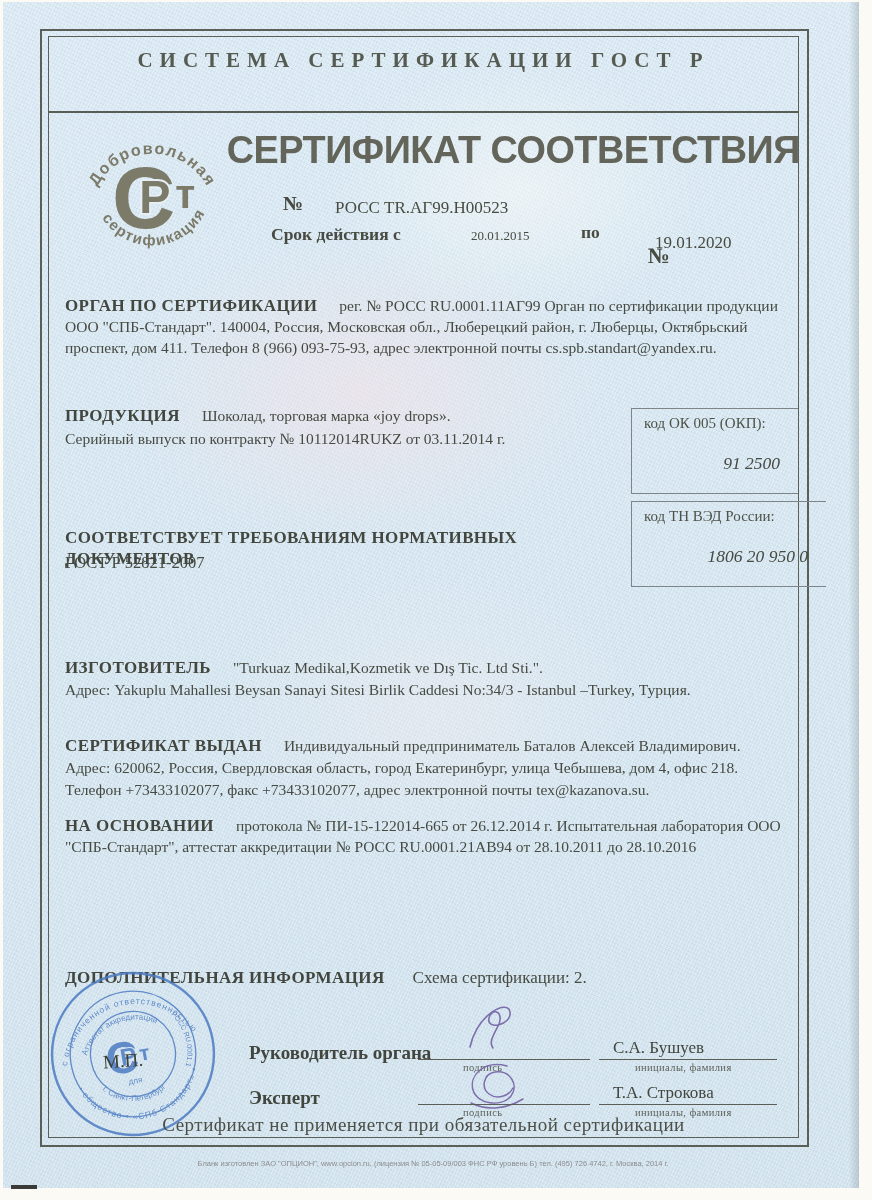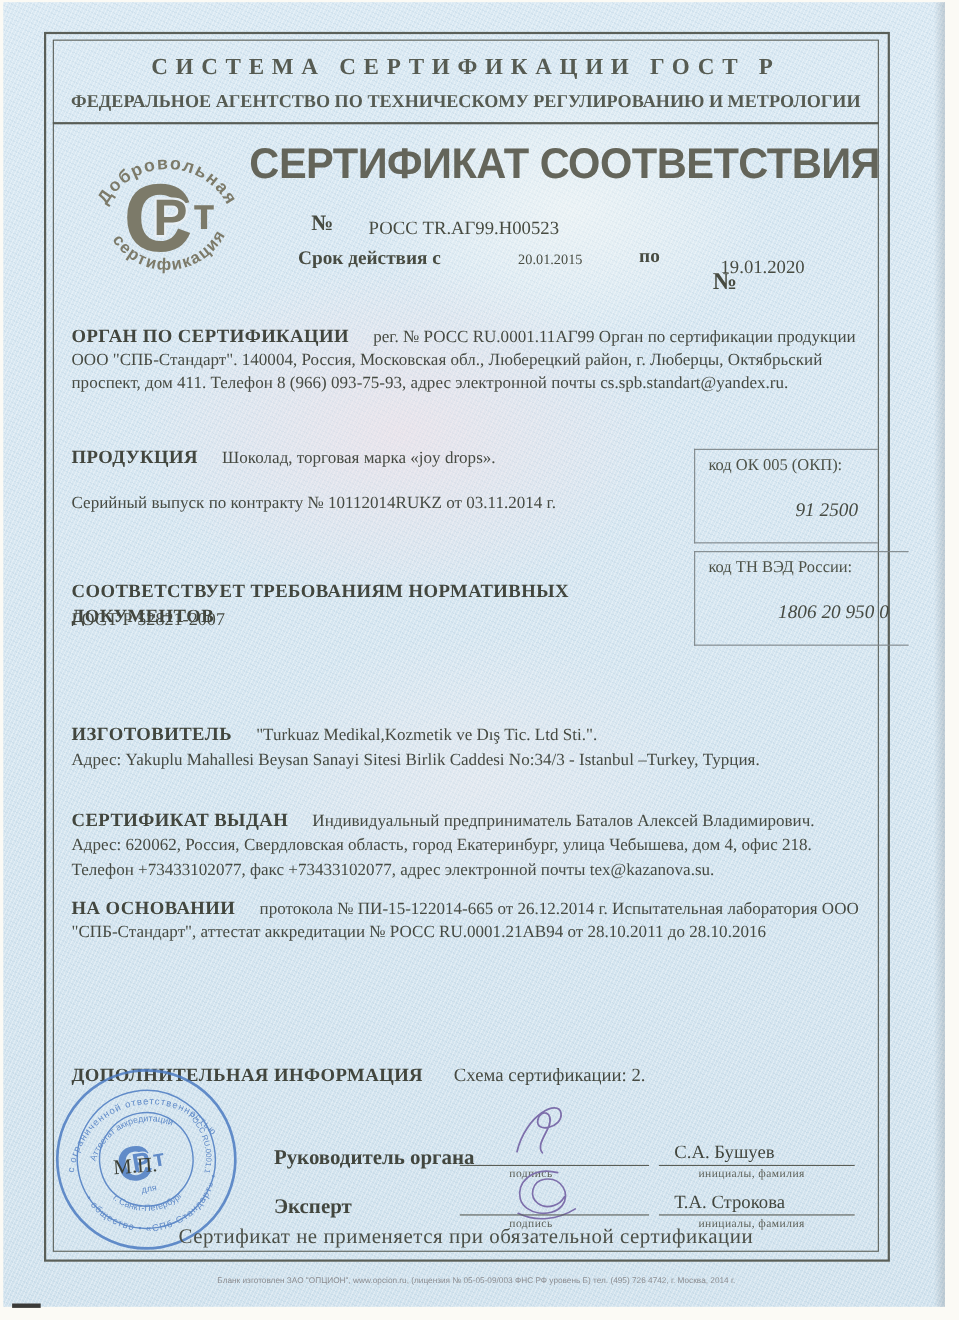--- a/index.html
+++ b/index.html
@@ -52,21 +52,21 @@
   .blank-no{position:absolute;left:645px;top:241px;font-weight:bold;font-size:22px;color:#474b41;}
   .blank-no-digits{
     position:absolute;left:676px;top:238px;
     font-family:"DejaVu Sans Mono", monospace;font-size:28px;letter-spacing:3px;color:#cf4a42;
   }
 
   .sec{position:absolute;color:#464a42;font-size:15.5px;line-height:21px;}
   .sec .sh{font-weight:bold;font-size:17px;letter-spacing:.4px;color:#42463e;margin-right:22px;}
   .sec-organ{left:62px;top:277px;width:736px;}
   .sec-prod{left:62px;top:387px;width:560px;}
-  .sec-prod .line2{display:block;margin-top:20px;}
+  .sec-prod .line2{display:block;margin-top:2px;}
   .sec-comp-h{left:62px;top:509px;width:560px;}
   .sec-comp-v{left:62px;top:533px;width:560px;font-size:16.5px;}
   .sec-manu{left:62px;top:639px;width:700px;}
   .sec-manu .addr{display:block;margin-top:1px;}
   .sec-issued{left:62px;top:717px;width:720px;}
   .sec-issued .addr{display:block;margin-top:1px;}
   .sec-basis{left:62px;top:797px;width:722px;}
   .sec-add{left:62px;top:949px;width:700px;}
   .sec-add .sh{margin-right:28px;}
   .sec-add .bt{font-size:17px;}
@@ -115,21 +115,20 @@
 </style>
 </head>
 <body>
 
 <div class="paper">
   <div class="frame-outer"></div>
   <div class="frame-inner"></div>
   <div class="hdr-divider"></div>
 
   <div class="sys-title">СИСТЕМА СЕРТИФИКАЦИИ ГОСТ Р</div>
-  <div class="agency">ФЕДЕРАЛЬНОЕ АГЕНТСТВО ПО ТЕХНИЧЕСКОМУ РЕГУЛИРОВАНИЮ И МЕТРОЛОГИИ</div>
   <div class="doc-title">СЕРТИФИКАТ СООТВЕТСТВИЯ</div>
 
   <svg class="logo" viewBox="0 0 150 140">
     <defs>
       <path id="lg-top" d="M 13,86 A 64 64 0 0 1 137,86"></path>
       <path id="lg-bot" d="M 17,90 A 61 61 0 0 0 133,90"></path>
     </defs>
     <g fill="#7c7a69" font-family="Liberation Sans, sans-serif">
       <text font-size="16.5" font-weight="bold" letter-spacing="1.5">
         <textPath href="#lg-top" startOffset="9%">Добровольная</textPath>

